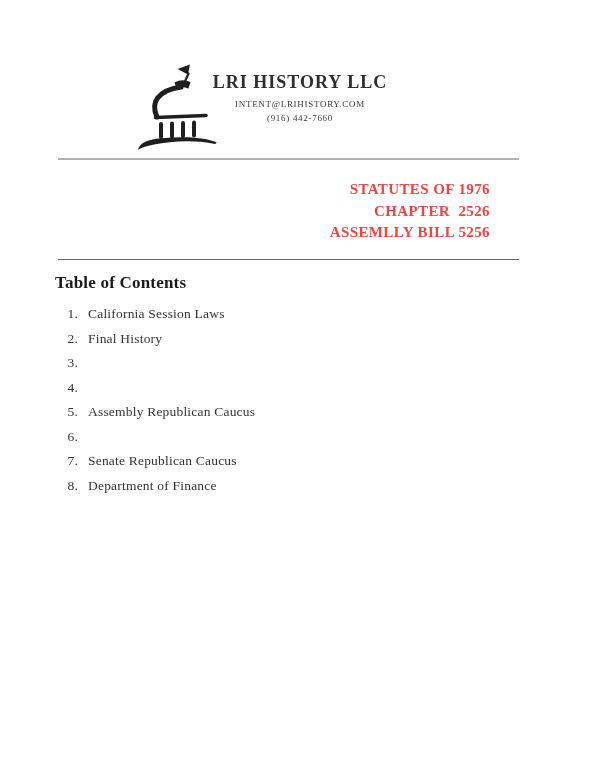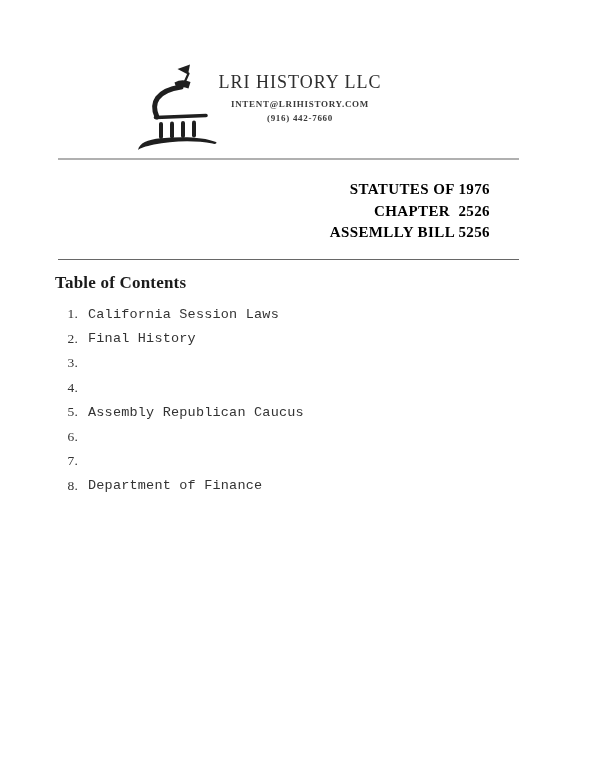--- a/index.html
+++ b/index.html
@@ -29,24 +29,24 @@
     left: 0;
     top: 72px;
     width: 600px;
     text-align: center;
   }
   .company-name {
     font-size: 18px;
     letter-spacing: 1px;
     color: #2e2e2e;
     line-height: 20px;
+    font-weight: bold;
   }
   .contact-lines {
     margin-top: 6px;
-    font-weight: bold;
   }
   .contact-line {
     font-size: 9px;
     letter-spacing: 0.7px;
     color: #3a3a3a;
     line-height: 13.5px;
   }
 
   
   .rule-1 {
@@ -70,21 +70,21 @@
   .bill-info {
     position: absolute;
     right: 110px;
     top: 179px;
     text-align: right;
   }
   .bill-line {
     font-size: 15px;
     font-weight: bold;
     letter-spacing: 0.4px;
-    color: #000000;
+    color: #ef4444;
     line-height: 21.5px;
     white-space: pre;
   }
 
   
   .toc-heading {
     position: absolute;
     left: 55px;
     top: 273px;
     font-size: 17px;
@@ -107,21 +107,20 @@
     letter-spacing: 0.2px;
   }
   .toc-num {
     width: 16px;
     text-align: right;
     margin-right: 10px;
     flex: 0 0 auto;
   }
   .toc-label {
     flex: 1 1 auto;
-    font-family: Liberation Mono, monospace;
   }
 </style>
 </head>
 <body>
 
 <div class="page">
 
   <div class="logo">
     <svg width="84" height="90" viewBox="0 0 84 90" xmlns="http://www.w3.org/2000/svg" aria-hidden="true">
       <g fill="none" stroke="#1f1f1f" stroke-linecap="round">
@@ -185,20 +184,21 @@
     </div>
     <div class="toc-item">
       <span class="toc-num">5.</span>
       <span class="toc-label">Assembly Republican Caucus</span>
     </div>
     <div class="toc-item">
       <span class="toc-num">6.</span>
     </div>
     <div class="toc-item">
       <span class="toc-num">7.</span>
+      <span class="toc-label">Senate Republican Caucus</span>
     </div>
     <div class="toc-item">
       <span class="toc-num">8.</span>
       <span class="toc-label">Department of Finance</span>
     </div>
   </div>
 
 </div>
 
 </body></html>

